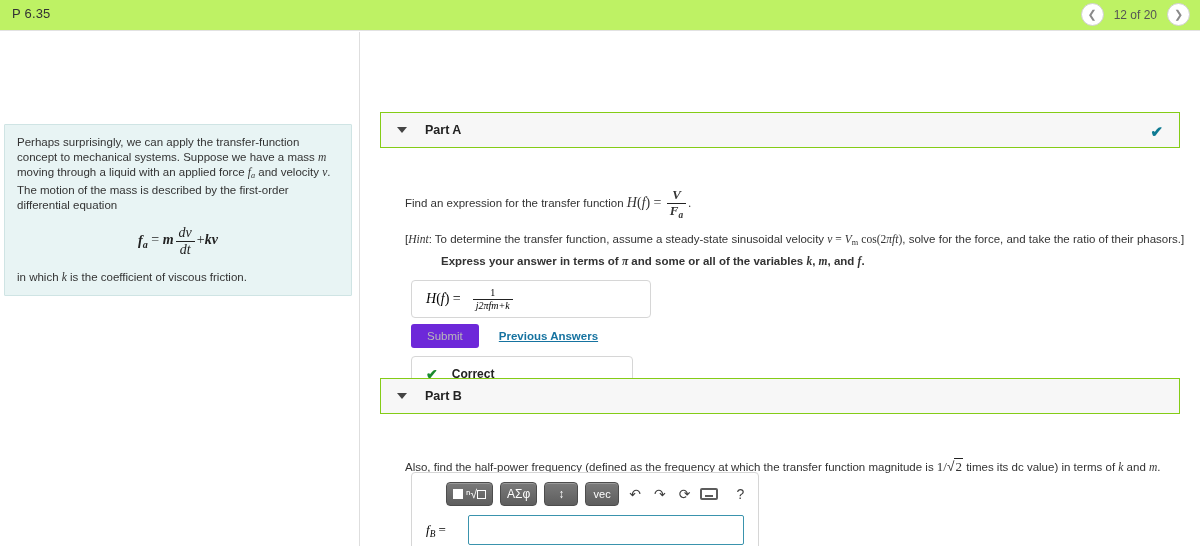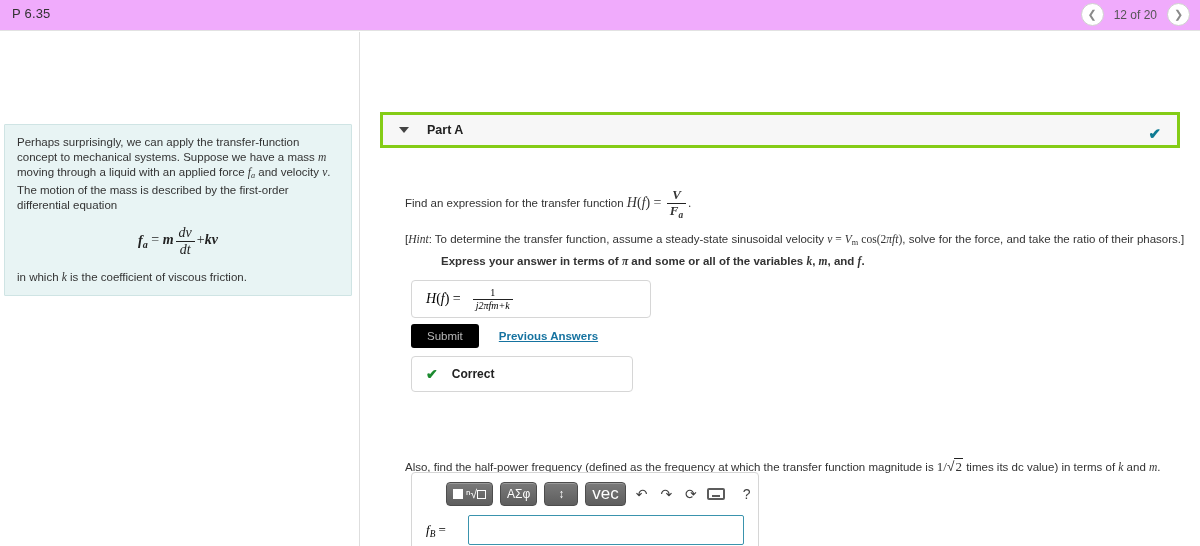--- a/index.html
+++ b/index.html
@@ -9,21 +9,21 @@
     background: #ffffff;
     font-family: "Liberation Sans", sans-serif;
     overflow: hidden;
   }
   .page { position: relative; width: 1200px; height: 546px; background:#fff; }
 
   
   .topbar {
     position: absolute; top: 0; left: 0; width: 1200px; height: 31px;
     border-bottom: 1px solid #e2e2e2;
-    background: #f0abfc;
+    background: #bef264;
   }
   .topbar-title {
     position: absolute; left: 12px; top: 6px;
     font-size: 13px; color: #333; letter-spacing: .2px;
   }
   .pager {
     position: absolute; right: 10px; top: 3px;
     display: flex; align-items: center; gap: 10px;
   }
   .pager-btn {
@@ -85,21 +85,21 @@
   .review-link { color: #1673a0; text-decoration: underline; cursor: pointer; }
   .book-icon { display:inline-block; width: 13px; height: 11px; position: relative; }
   .book-icon i {
     position:absolute; top:0; width:5px; height:11px; background:#2b7f9e; display:block;
   }
   .book-icon i.l { left:0; } .book-icon i.r { left:7px; }
 
   
   .part-header {
     position: absolute; left: 19px; width: 800px; height: 36px;
-    background: #f7f7f7; border: 3px solid #84cc16;
+    background: #f7f7f7; border: 1px solid #84cc16;
     display: flex; align-items: center;
   }
   .caret {
     margin-left: 16px; width: 0; height: 0;
     border-left: 5px solid transparent; border-right: 5px solid transparent;
     border-top: 6px solid #444; cursor: pointer;
   }
   .part-title {
     margin-left: 18px; font-size: 12.5px; font-weight: bold; color: #222;
   }
@@ -116,21 +116,21 @@
   
   .answer-box {
     border: 1px solid #d6d6d6; border-radius: 4px;
     background: #fff; padding: 8px 14px;
     display: flex; align-items: center; gap: 10px;
   }
   .ans-label { font-family:"Liberation Serif", serif; font-size: 14px; }
 
   
   .submit-disabled {
-    display:inline-block; background:#000000; color:#b9b9b9;
+    display:inline-block; background:#6d28d9; color:#b9b9b9;
     border: none; border-radius: 3px;
     font-size: 11.5px; padding: 6px 16px; cursor: default;
     font-family: "Liberation Sans", sans-serif;
   }
   .prev-answers {
     color:#1673a0; text-decoration: underline; font-size: 11.5px;
     margin-left: 20px; cursor: pointer; font-weight: bold;
   }
 
   .correct-box {
@@ -150,21 +150,21 @@
     margin-left: 34px;
   }
   .tbtn {
     background: linear-gradient(#7a7a7a, #5e5e5e);
     border: 1px solid #4d4d4d; border-radius: 4px;
     color: #fff; height: 24px; min-width: 34px;
     display:flex; align-items:center; justify-content:center;
     font-size: 12px; cursor: pointer; padding: 0 6px;
     box-shadow: inset 0 1px 0 rgba(255,255,255,.25);
   }
-  .tbtn.vec { font-size: 17px; }
+  .tbtn.vec { font-size: 11px; }
   .ticon { color:#3f3f3f; font-size: 14px; cursor: pointer; padding: 0 3px; line-height:1; }
   .kbd-icon {
     width: 18px; height: 12px; border: 2px solid #5c5c5c; border-radius: 2px;
     position: relative; cursor: pointer;
   }
   .kbd-icon::after{
     content:""; position:absolute; left:3px; right:3px; bottom:1px; height:2px; background:#5c5c5c;
   }
   .sq-white { display:inline-block; width:10px; height:10px; background:#fff; border:1px solid #fff; }
   .sq-out { display:inline-block; width:9px; height:9px; border:1.5px solid #fff; }
@@ -257,20 +257,24 @@
     <div style="position:absolute; left:50px; top:254px; display:flex; align-items:center;">
       <button class="submit-disabled">Submit</button>
       <span class="prev-answers">Previous Answers</span>
     </div>
 
     <div class="correct-box" style="position:absolute; left:50px; top:286px; width:222px;">
       <span class="check-green">✔</span>
       <span class="correct-text">Correct</span>
     </div>
 
+    <div class="part-header" style="top:308px;">
+      <span class="caret"></span>
+      <span class="part-title">Part B</span>
+    </div>
 
     <div style="position:absolute; left:44px; top:389px; width:790px;" class="body-text">
       Also, find the half-power frequency (defined as the frequency at which the transfer function magnitude is
       <span class="mn" style="font-size:13px;">1/</span><span class="sqrt" style="font-size:13px;"><span class="rad">√</span><span class="bar mn">2</span></span>
       times its dc value) in terms of <span class="mi">k</span> and <span class="mi">m</span>.
     </div>
 
     <div style="position:absolute; left:44px; top:411px; width:790px;" class="body-text bold">
       Express your answer in terms of the variables <span class="mi">k</span> and <span class="mi">m</span>.
     </div>

